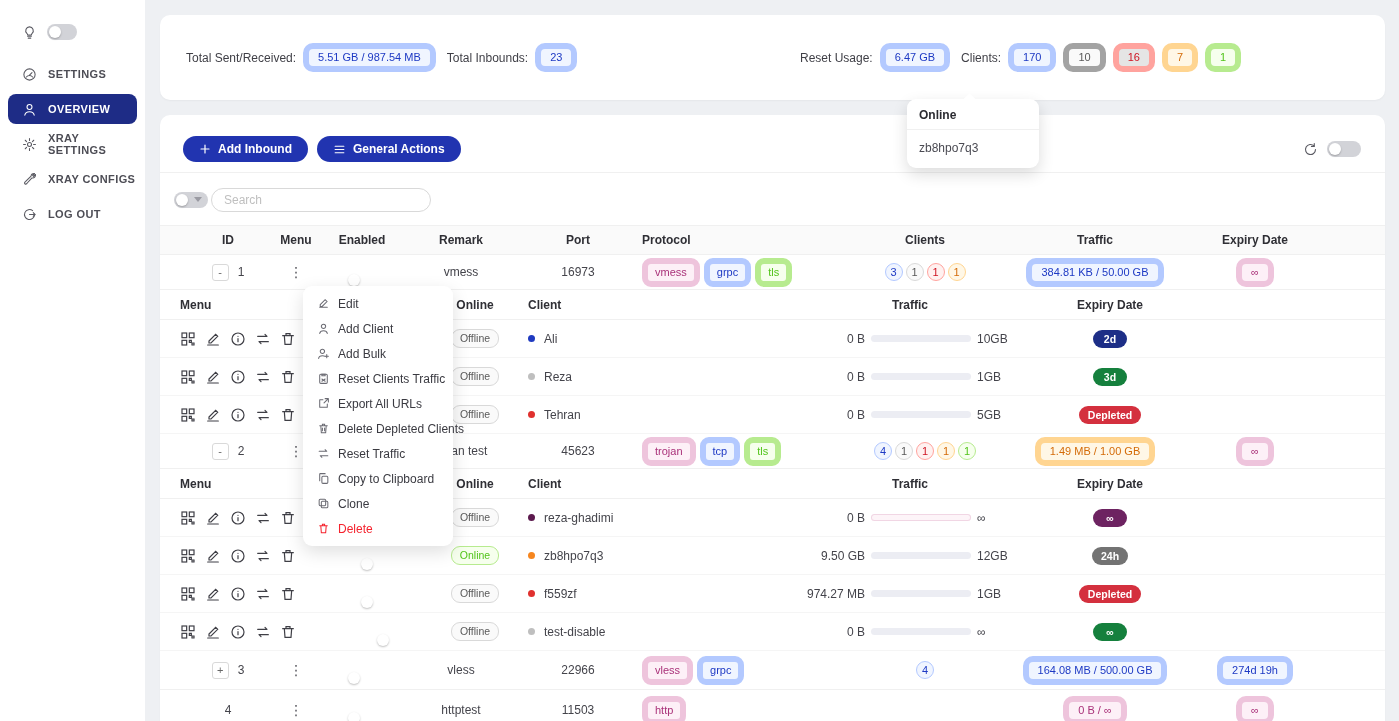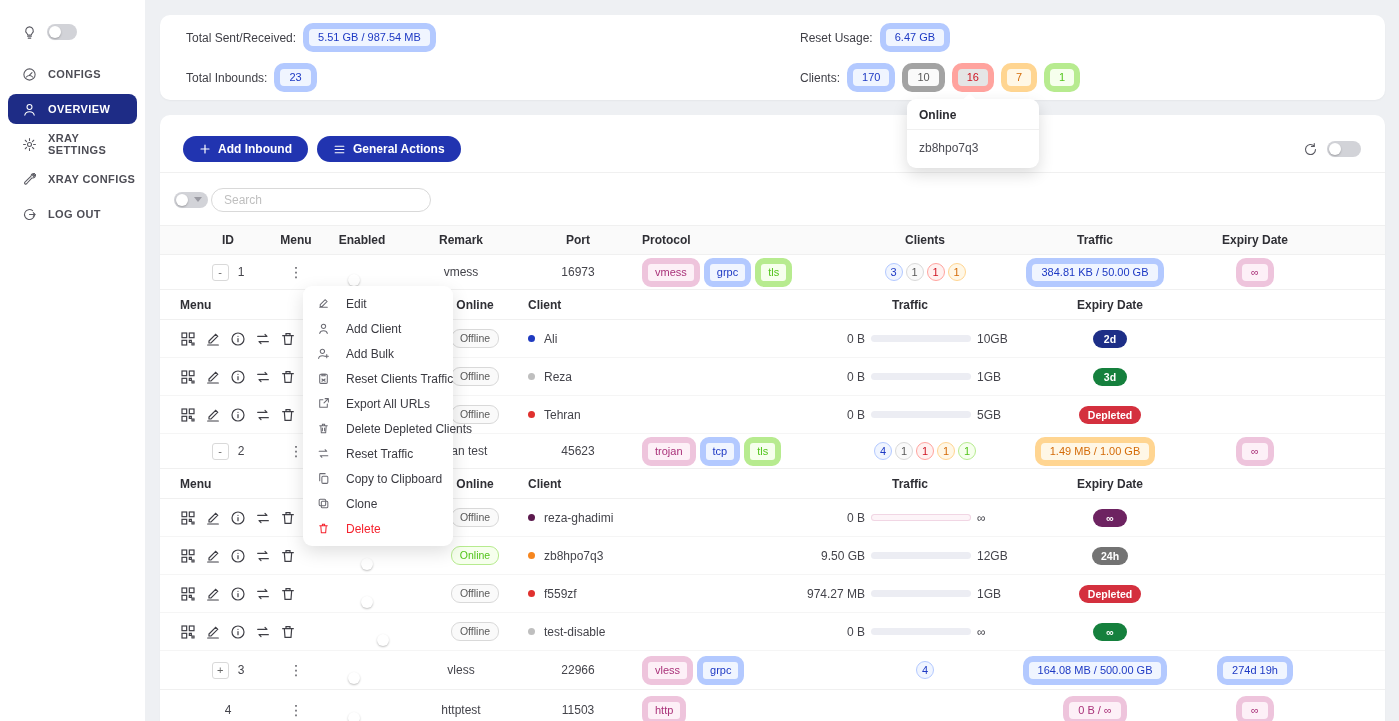--- a/index.html
+++ b/index.html
@@ -44,21 +44,21 @@
 
   .bar{position:relative;width:100px;height:7px;border-radius:4px;background:#ecedf3;overflow:hidden;flex:0 0 auto}
   .bar .fill{height:100%;border-radius:4px}
   .bar.pink{background:#fdf4f8;box-shadow:inset 0 0 0 1px #f1d6e4}
   .fill.blue{background:#1f3fc0}
   .fill.orange{background:#f6821f}
   .fill.gray{background:#c7c8cd}
 
   
   .top-card{position:absolute;left:160px;top:15px;width:1225px;height:85px;background:#fff;border-radius:10px;box-shadow:0 1px 2px rgba(0,0,0,.04);z-index:1}
-  .stat-col{position:absolute;top:0;height:100%;display:flex;flex-direction:column;justify-content:center;gap:11px}
+  .stat-col{position:absolute;top:0;height:100%;display:flex;flex-direction:row;justify-content:center;gap:11px}
   .stat-col.left{left:26px}
   .stat-col.right{left:640px}
   .stat-line{display:flex;align-items:center;gap:7px;color:#3f3f46}
 
   
   .popup{position:absolute;left:907px;top:99px;width:132px;background:#fff;border-radius:9px;box-shadow:0 6px 16px rgba(0,0,0,.14);z-index:9}
   .popup .arrow{position:absolute;top:-4px;left:58px;width:9px;height:9px;background:#fff;transform:rotate(45deg)}
   .popup-title{padding:9px 12px 7px;font-weight:700;color:#2b2b31;border-bottom:1px solid #f0f0f0}
   .popup-item{padding:11px 12px 13px;color:#4a4a52}
 
@@ -93,21 +93,21 @@
   .menu-icons{display:flex;align-items:center;gap:9px;color:#3f3f46}
   .menu-icons .mi{cursor:pointer}
   .client-cell{display:flex;align-items:center;gap:9px;padding-left:18px}
   .dot{width:7px;height:7px;border-radius:50%;flex:0 0 auto}
   .traffic-cell{display:flex;align-items:center;justify-content:center;gap:6px}
   .traffic-cell .used{min-width:62px;text-align:right;color:#44444b}
   .traffic-cell .limit{min-width:40px;text-align:left;color:#44444b}
 
   
   .ctx-menu{position:absolute;left:303px;top:286px;width:150px;background:#fff;border-radius:9px;box-shadow:0 6px 18px rgba(0,0,0,.13);padding:5px 0;z-index:8}
-  .ctx-item{display:flex;align-items:center;gap:16px;height:25px;padding:0 14px;color:#3a3a41;white-space:nowrap;cursor:pointer}
+  .ctx-item{display:flex;align-items:center;gap:8px;height:25px;padding:0 14px;color:#3a3a41;white-space:nowrap;cursor:pointer}
   .ctx-item .ic{color:#6b6b73;flex:0 0 auto}
   .ctx-item.danger{color:#f5222d}
   .ctx-item.danger .ic{color:#f5222d}
 </style>
 </head>
 <body>
 
 <div class="sidebar">
   <div class="theme-row">
     <span class="ic">
@@ -119,21 +119,21 @@
         <span class="knob"></span>
       </span>
   </div>
   <div class="side-item">
     <span class="ic">
       <svg width="15" height="15" viewBox="0 0 24 24" fill="none" stroke="currentColor" stroke-width="1.7" stroke-linecap="round">
           <circle cx="12" cy="12" r="9"></circle>
           <path d="M12 13l4-4M7 16a6.5 6.5 0 0 1 10 0"></path>
         </svg>
     </span>
-    <span>CONFIGS</span>
+    <span>SETTINGS</span>
   </div>
   <div class="side-item active">
     <span class="ic">
       <svg width="15" height="15" viewBox="0 0 24 24" fill="none" stroke="currentColor" stroke-width="1.7" stroke-linecap="round">
           <circle cx="12" cy="8" r="4"></circle>
           <path d="M4.5 21c.6-3.6 3.8-5.5 7.5-5.5S18.9 17.4 19.5 21"></path>
         </svg>
     </span>
     <span>OVERVIEW</span>
   </div>

